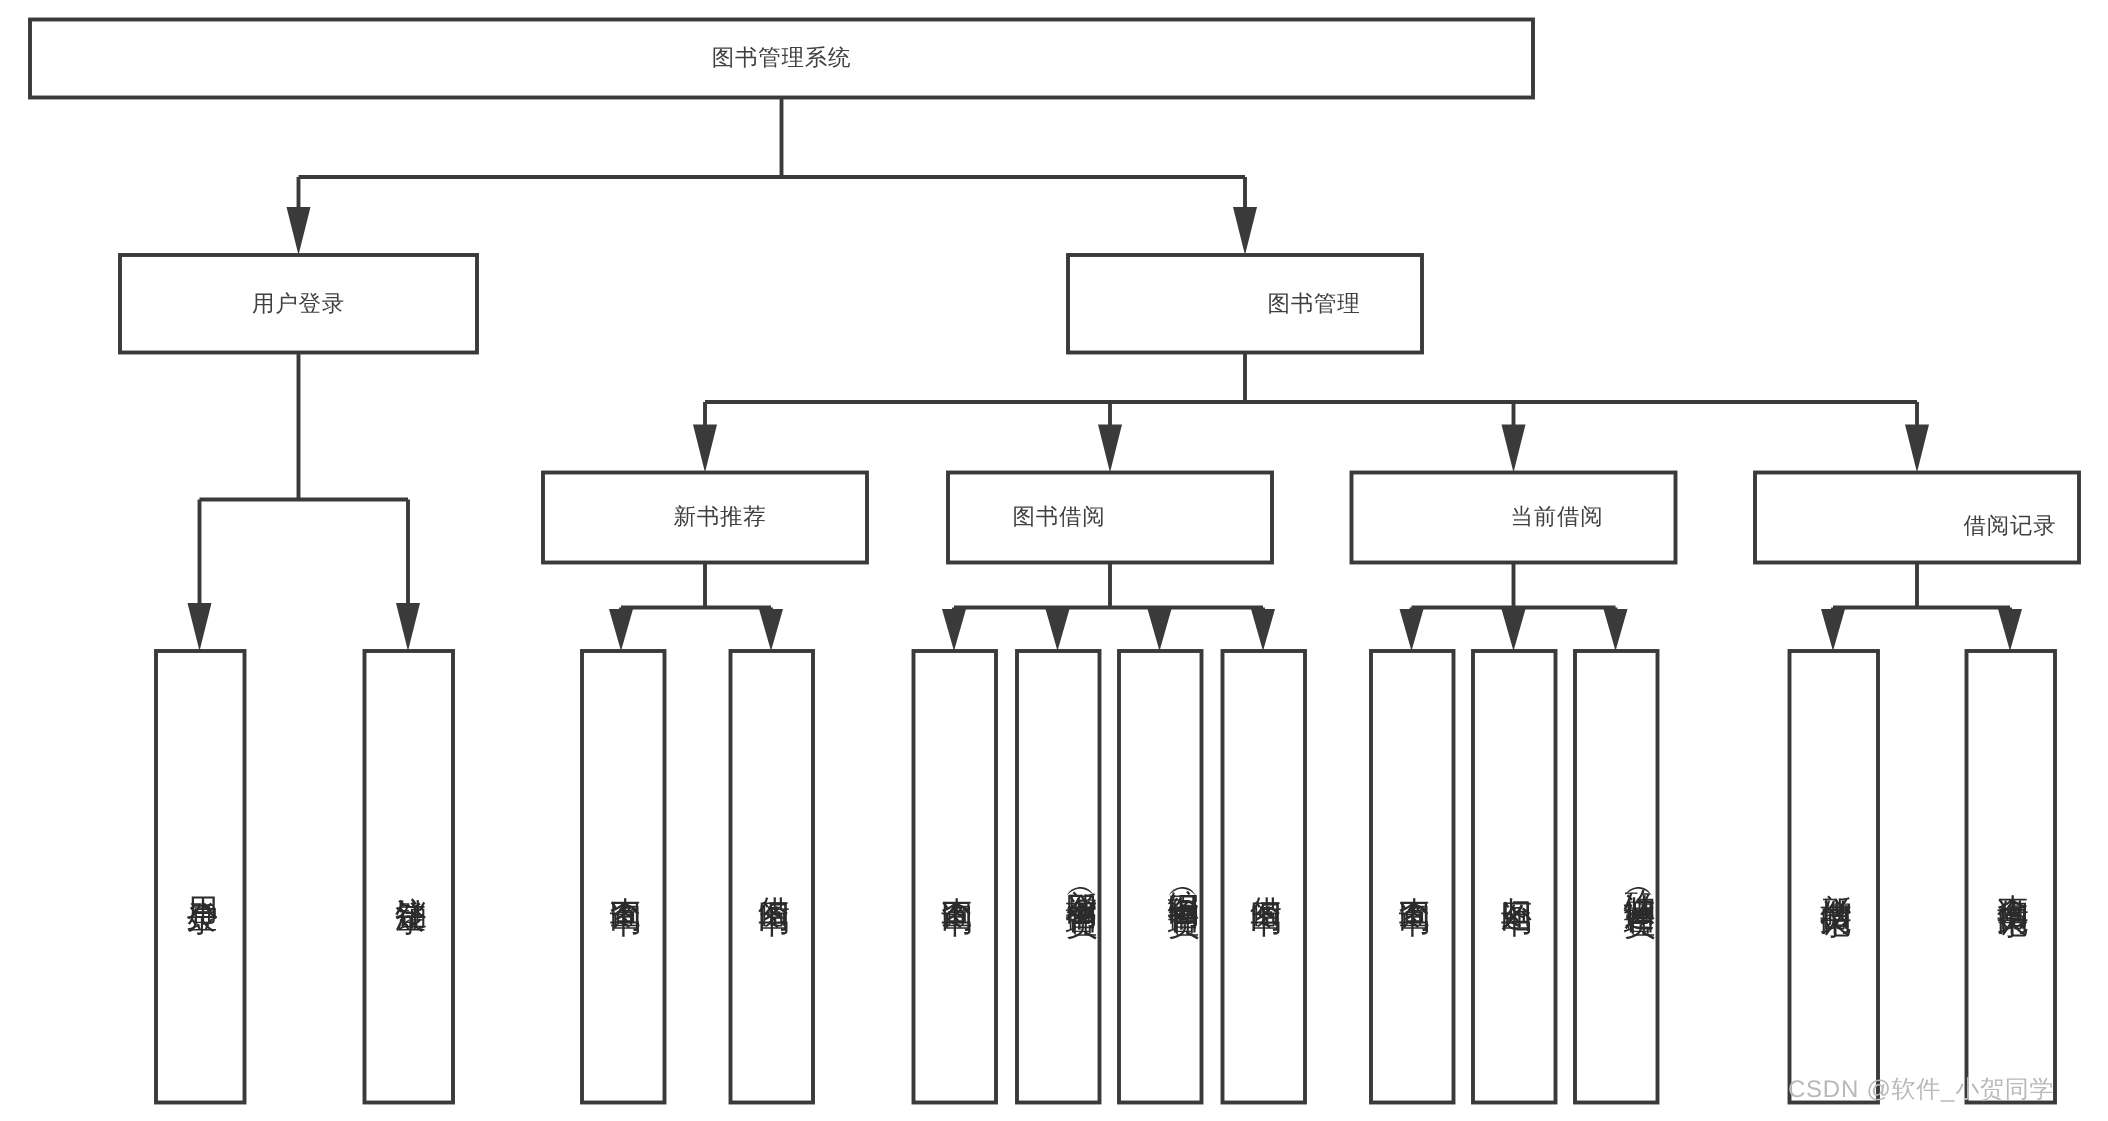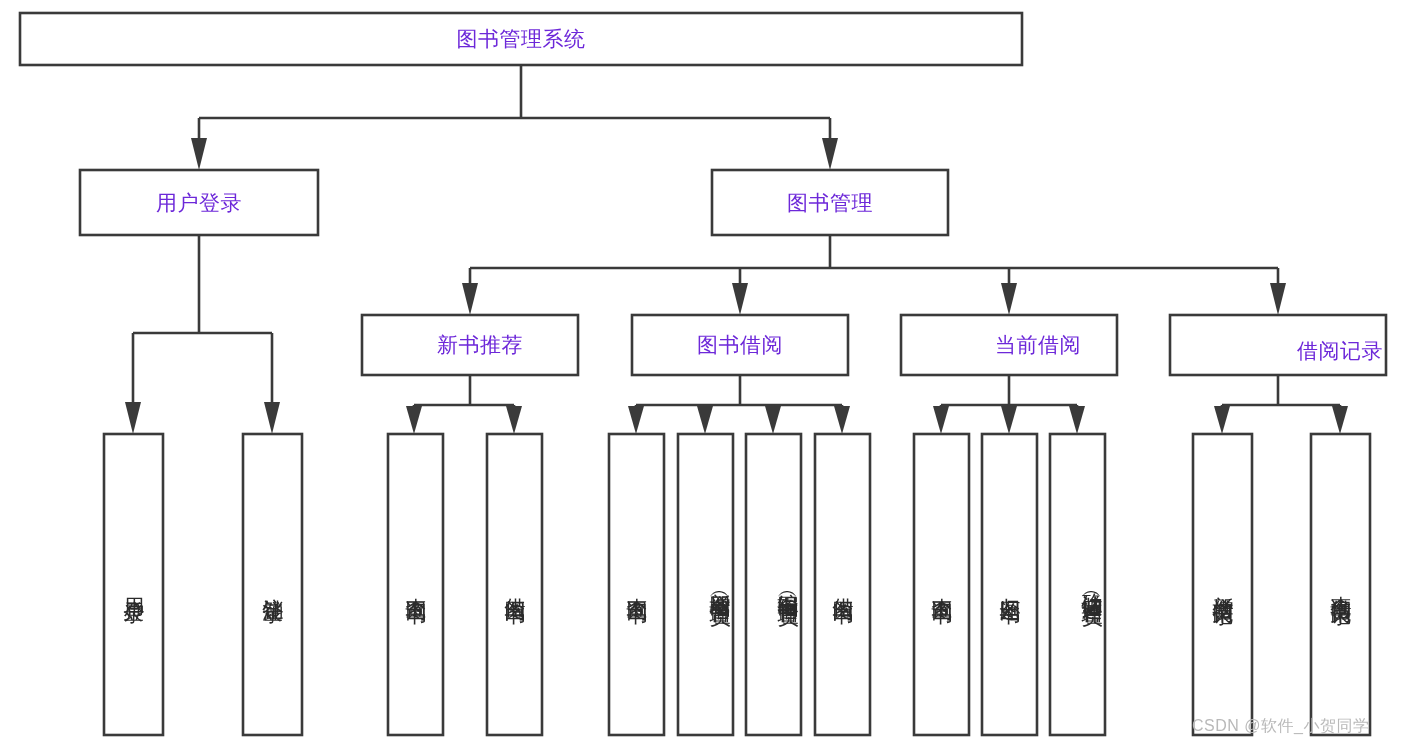--- a/index.html
+++ b/index.html
@@ -41,22 +41,22 @@
   }
   .arrow-head {
     fill: #3a3a3a;
     stroke: none;
   }
   .node-label-h {
     position: absolute;
     display: flex;
     align-items: center;
     justify-content: center;
-    color: #6d28d9;
-    font-size: 21px;
+    color: #404040;
+    font-size: 15px;
     line-height: 1.2;
     letter-spacing: 0.5px;
     white-space: nowrap;
     pointer-events: none;
   }
   .node-label-v {
     position: absolute;
     display: flex;
     align-items: center;
     justify-content: center;
@@ -172,25 +172,25 @@
 
     <rect class="node-rect" x="1193" y="434" width="59" height="301"></rect>
     <rect class="node-rect" x="1311" y="434" width="59" height="301"></rect>
 
   </svg>
 
   <div class="node-label-h" style="left:20px; top:13px; width:1002px; height:52px;">图书管理系统</div>
 
   <div class="node-label-h" style="left:80px; top:170px; width:238px; height:65px;">用户登录</div>
 
-  <div class="node-label-h" style="left:712px; top:170px; width:236px; height:65px;">图书管理</div>
+  <div class="node-label-h" style="left:712px; top:170px; width:236px; height:65px;padding-left:46px;">图书管理</div>
 
   <div class="node-label-h" style="left:362px; top:315px; width:236px; height:60px;">新书推荐</div>
 
-  <div class="node-label-h" style="left:632px; top:315px; width:216px; height:60px;">图书借阅</div>
+  <div class="node-label-h" style="left:598px; top:315px; width:216px; height:60px;">图书借阅</div>
 
   <div class="node-label-h" style="left:901px; top:315px; width:216px; height:60px;margin-left:29px;">当前借阅</div>
 
   <div class="node-label-h" style="left:1232px; top:315px; width:216px; height:72px;">借阅记录</div>
 
   <div class="node-label-v" style="left:104px; top:434px; width:59px; height:301px;">用户登录</div>
 
   <div class="node-label-v" style="left:243px; top:434px; width:59px; height:301px;">注销登录</div>
 
   <div class="node-label-v" style="left:388px; top:434px; width:55px; height:301px;">查询图书</div>

